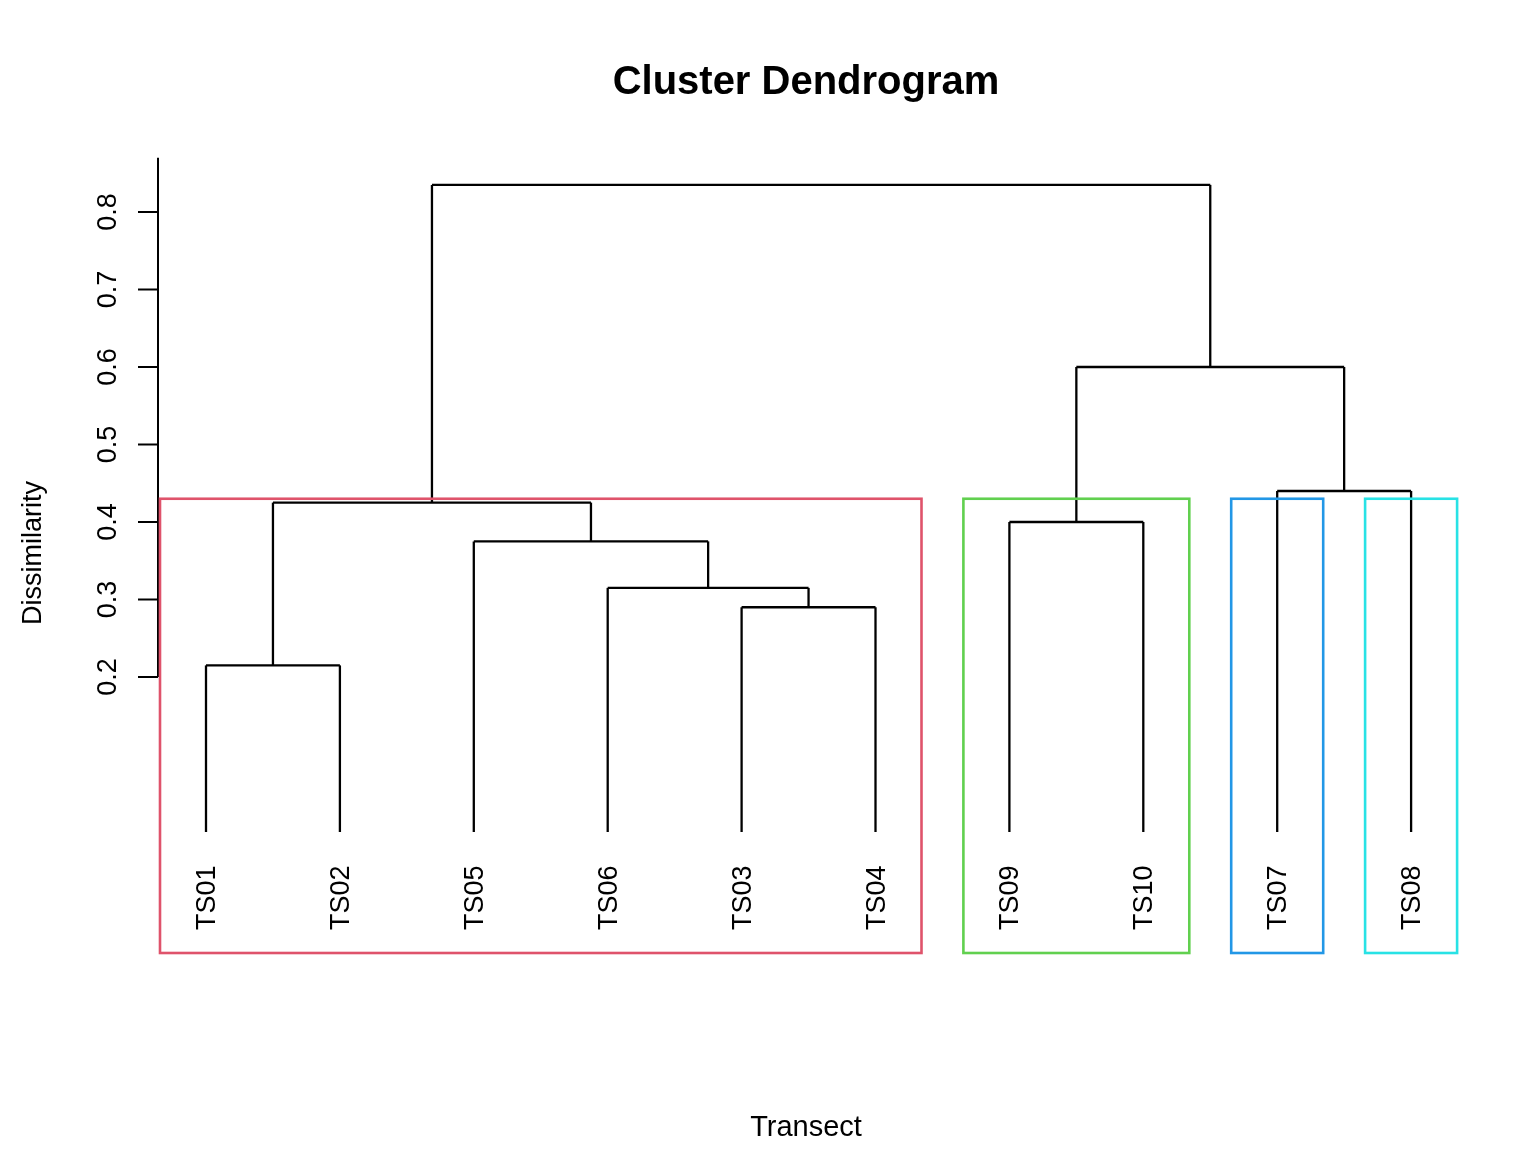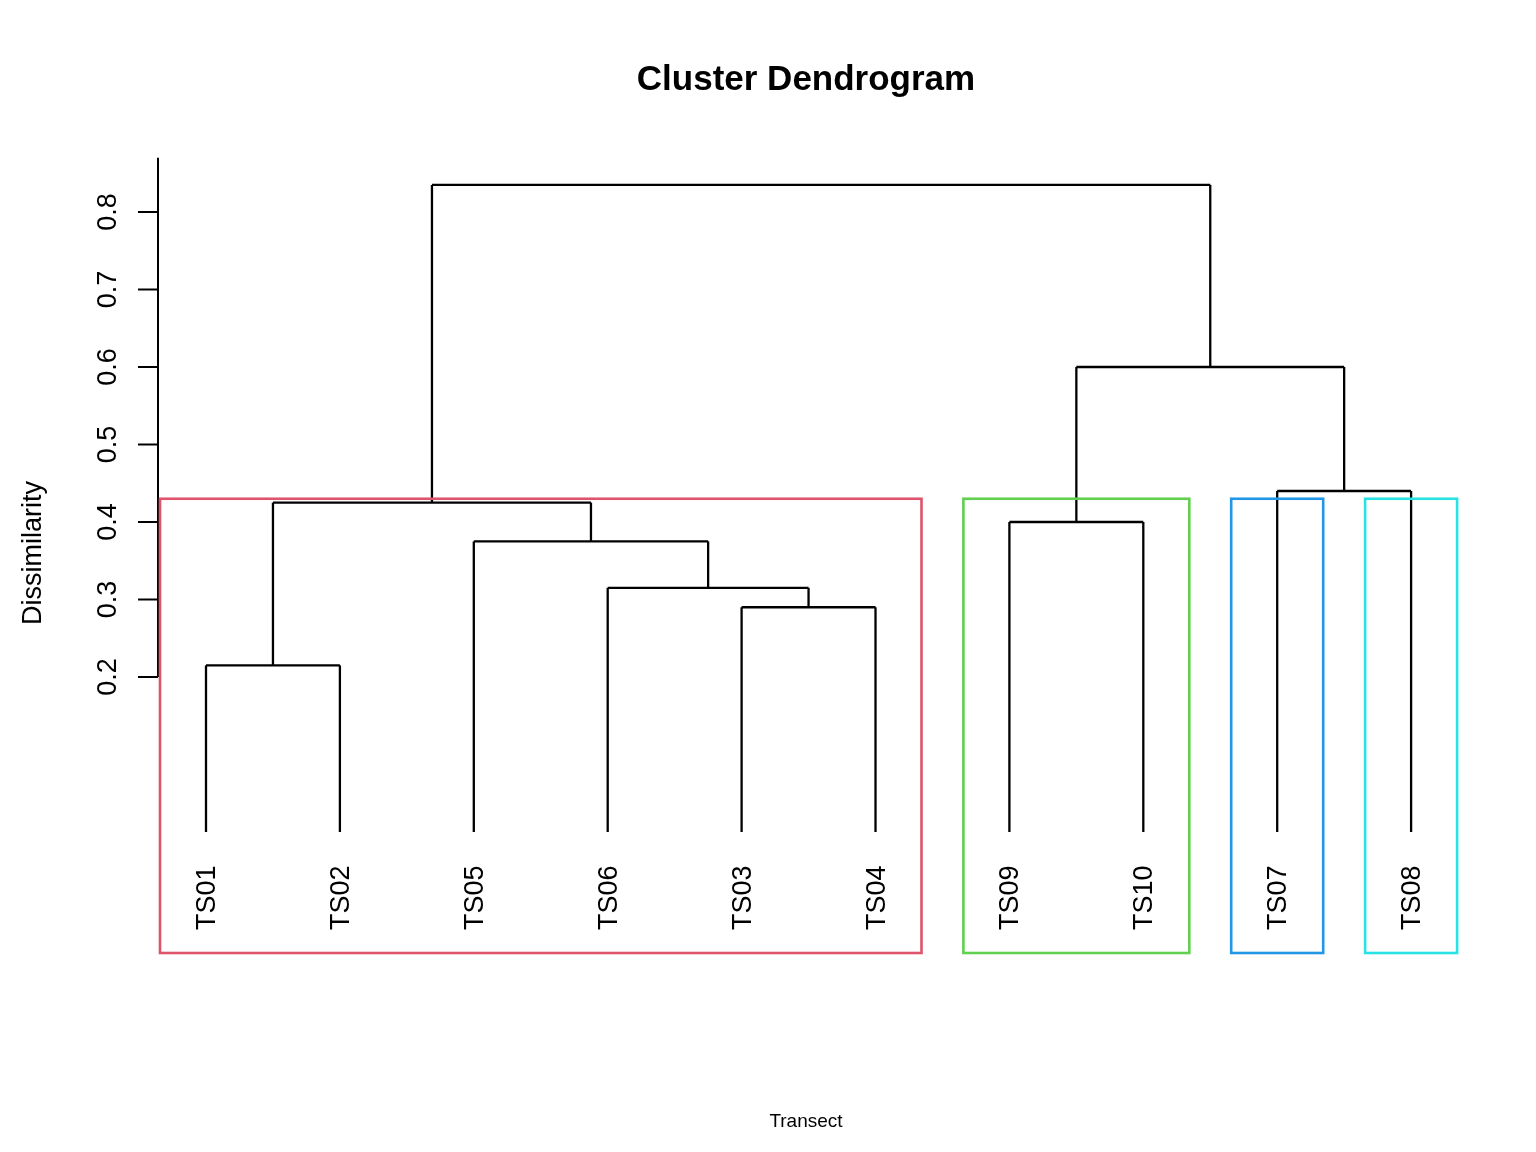--- a/index.html
+++ b/index.html
@@ -9,31 +9,31 @@
     height: 1152px;
     background: #ffffff;
     font-family: "Liberation Sans", sans-serif;
     overflow: hidden;
   }
   .chart-title {
     position: absolute;
     left: 806px;
     top: 58px;
     transform: translateX(-50%);
-    font-size: 35px;
+    font-size: 40px;
     font-weight: bold;
     color: #000000;
     white-space: nowrap;
   }
   .x-label {
     position: absolute;
     left: 806px;
     top: 1110px;
     transform: translateX(-50%);
-    font-size: 19px;
+    font-size: 29px;
     color: #000000;
     white-space: nowrap;
   }
   .y-label {
     position: absolute;
     left: 32px;
     top: 553px;
     transform: translate(-50%, -50%) rotate(-90deg);
     font-size: 27px;
     color: #000000;

